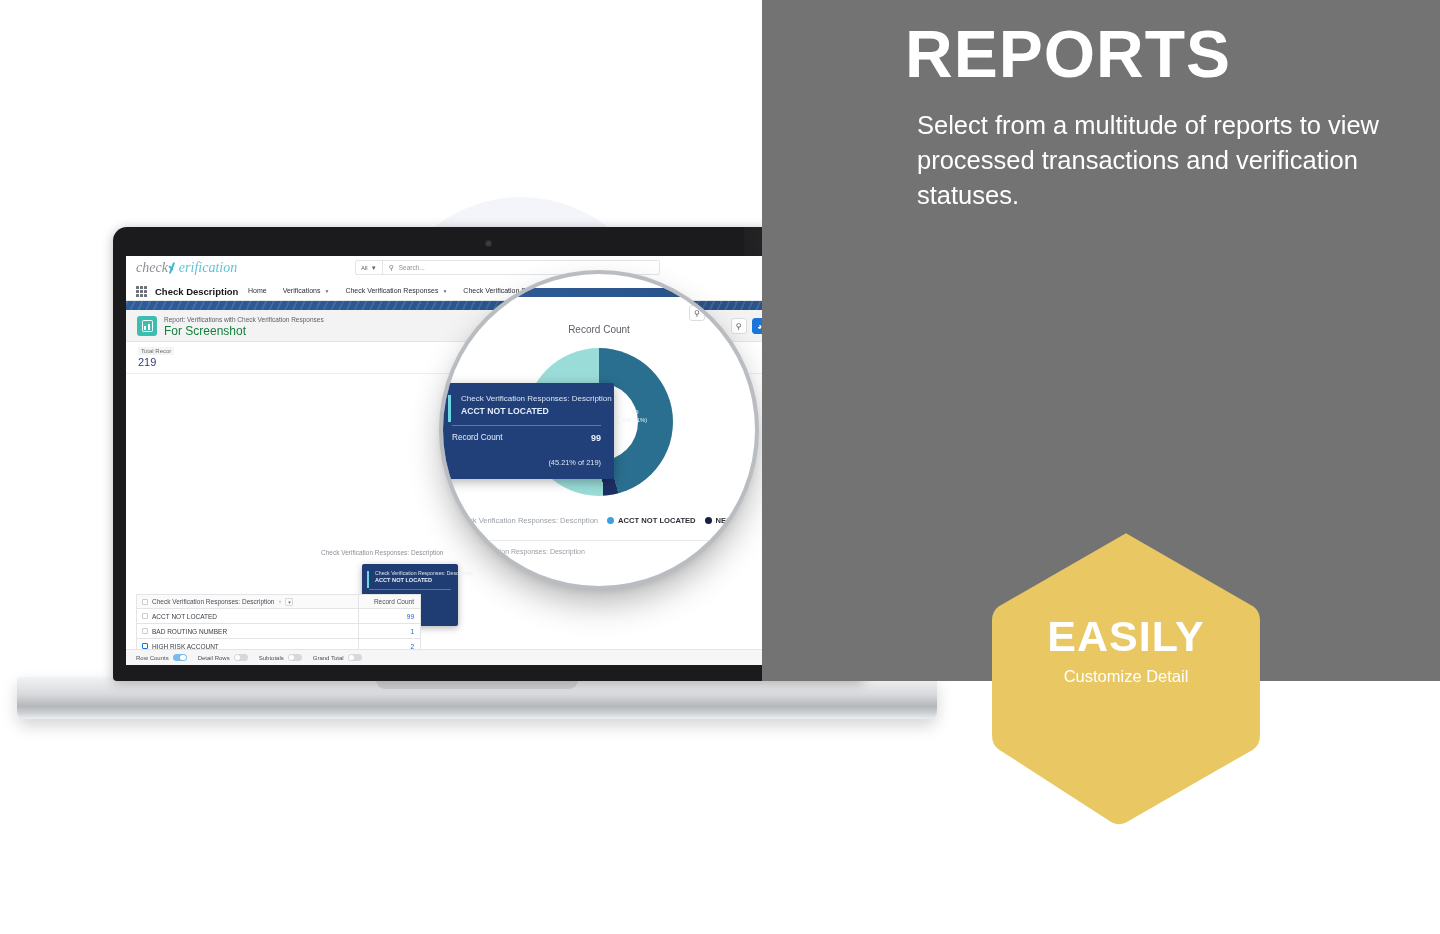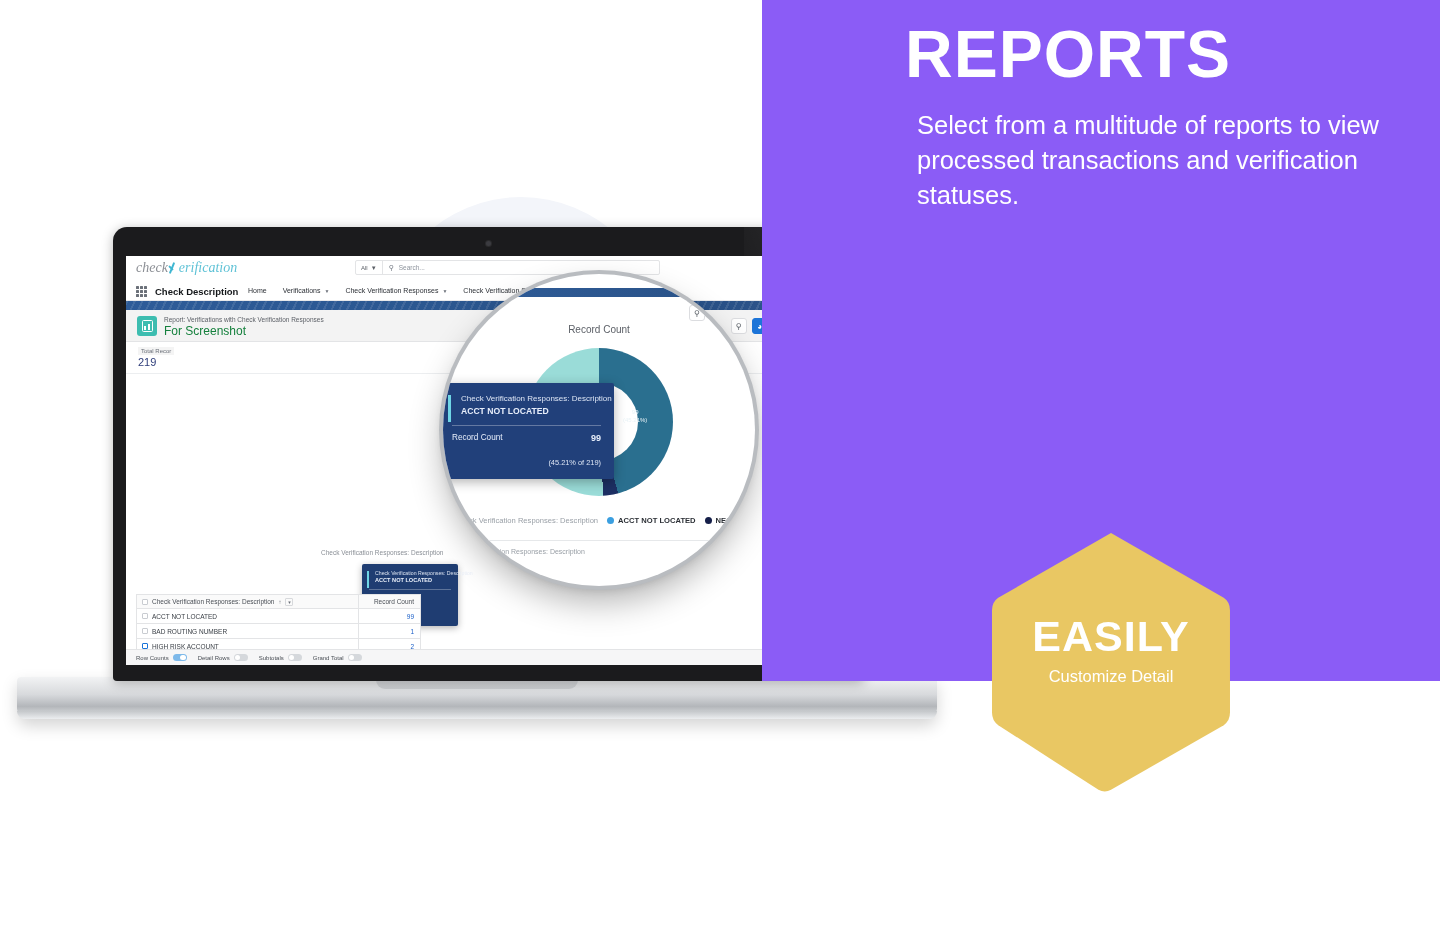--- a/index.html
+++ b/index.html
@@ -7,34 +7,34 @@
     width: 1440px; height: 934px;
     background: #ffffff;
     font-family: "Liberation Sans", sans-serif;
     overflow: hidden;
   }
   #stage { position: relative; width: 1440px; height: 934px; background: #fff; }
 
   
   .teal-panel{
     position:absolute; left:762px; top:0; width:678px; height:681px;
-    background:#8b5cf6;
+    background:#737373;
   }
   .teal-panel .headline{
     position:absolute; left:143px; top:20px; width:520px;
     color:#ffffff; font-size:66px; font-weight:bold; letter-spacing:1px;
     line-height:1.05;
   }
   .teal-panel .body-copy{
     position:absolute; left:143px; top:108px; width:500px;
     color:#ffffff; font-size:25.5px; line-height:1.38; font-weight:400;margin-left:12px;
   }
 
   
-  .hex-wrap{ position:absolute; left:992px; top:531px; width:238px; height:250px; }
+  .hex-wrap{ position:absolute; left:992px; top:531px; width:268px; height:250px; }
   .hex-wrap svg{ position:absolute; inset:0; }
   .hex-text{
     position:absolute; left:0; right:0; top:84px; text-align:center; color:#fff;
   }
   .hex-text .hex-title{ font-size:43px; font-weight:bold; letter-spacing:1px; line-height:1; }
   .hex-text .hex-sub{ font-size:16.5px; font-weight:400; margin-top:9px; }
 
   
   .bg-circle{
     position:absolute; left:381px; top:197px; width:280px; height:280px;

